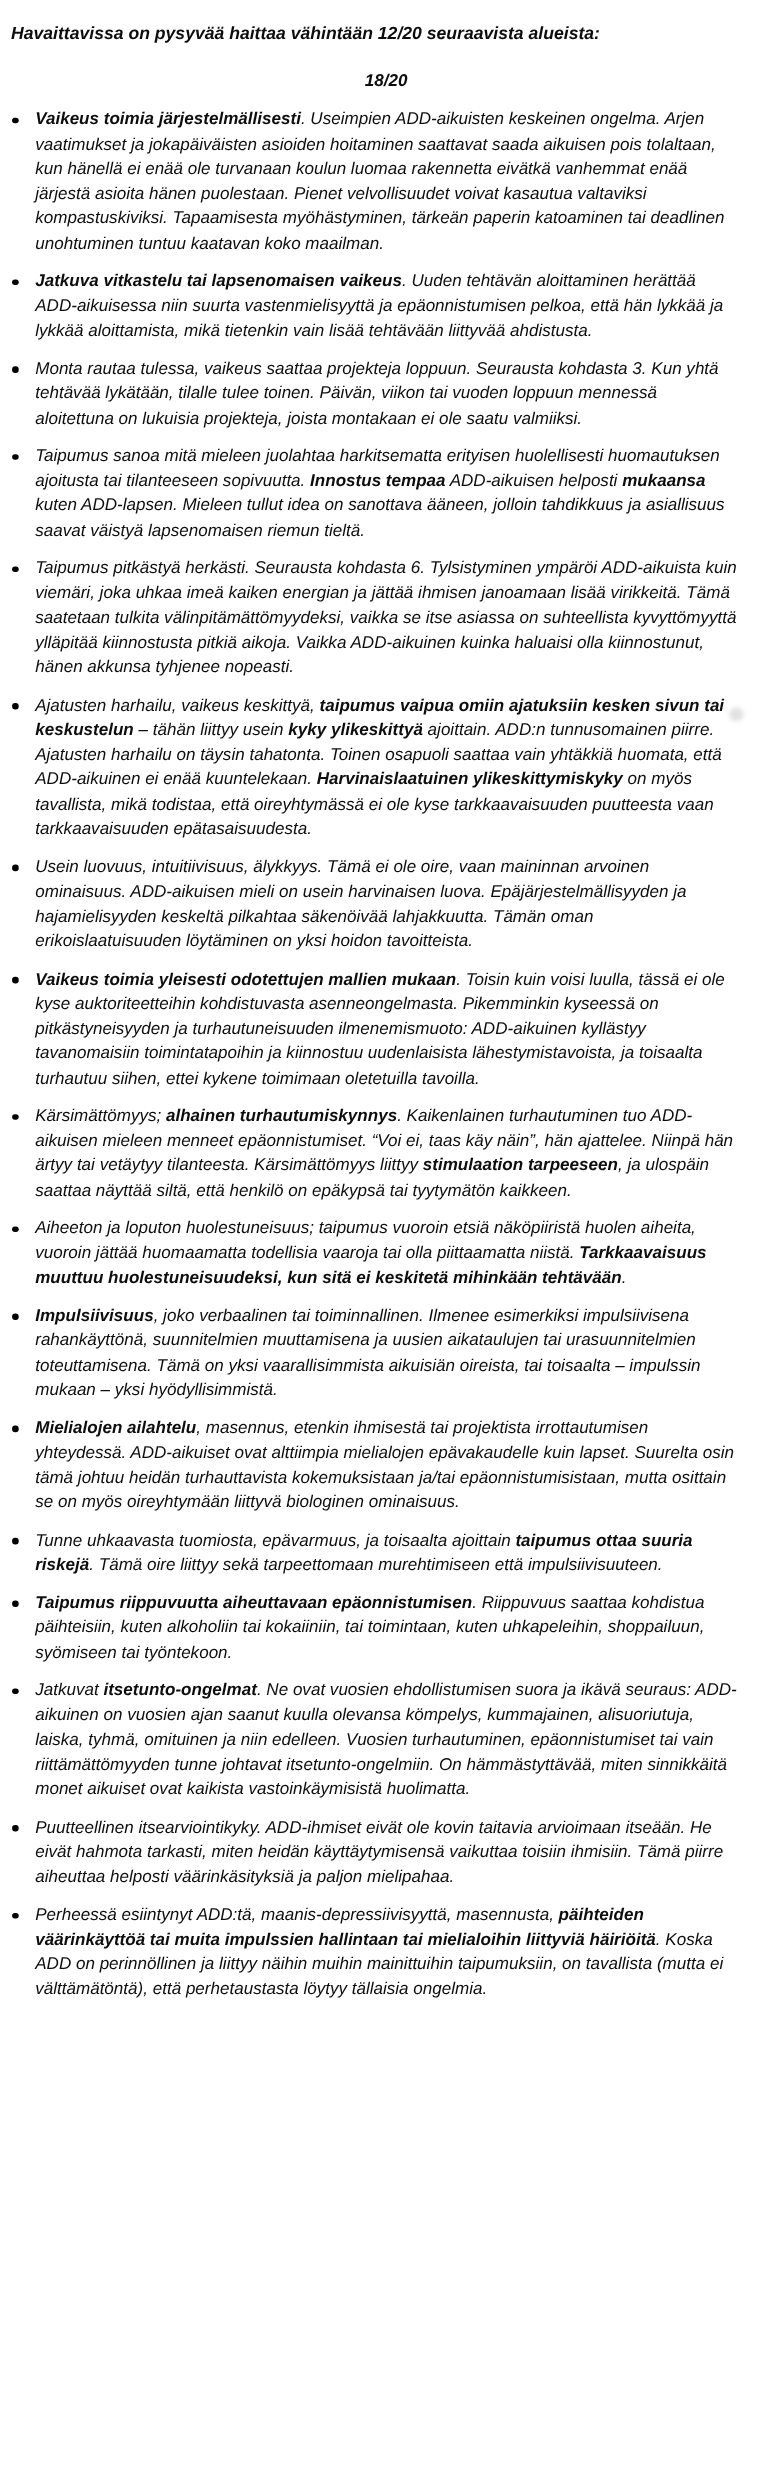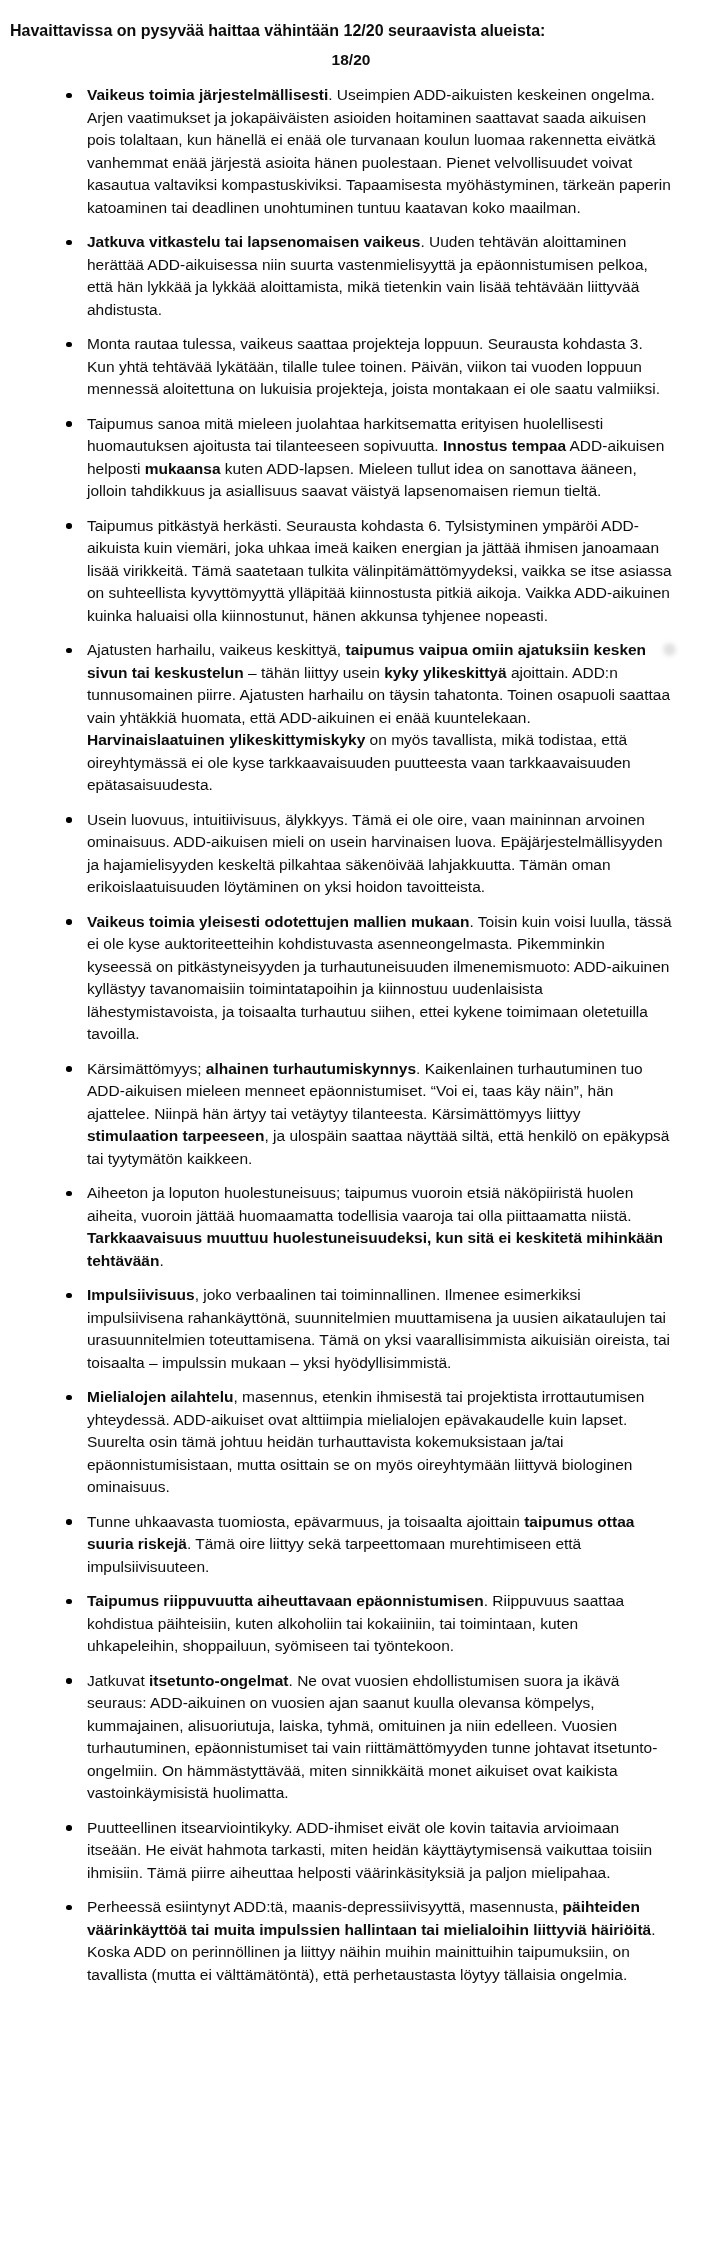--- a/index.html
+++ b/index.html
@@ -6,39 +6,39 @@
   body {
     width: 702px;
     height: 2258px;
     position: relative;
     overflow: hidden;
     color: #0d0d0d;
     font-family: "Liberation Sans", sans-serif;
     font-size: 15.5px;
     line-height: 22.5px;
   }
-  .page { position: relative; width: 702px; height: 2258px; }
+  .page { position: relative; width: 702px; height: 2258px; font-style: italic; }
   h1.doc-heading {
     font-size: 16px;
     line-height: 23px;
     font-weight: bold;
     margin: 0;
     padding: 19px 12px 0 10px;
   }
   p.score {
     text-align: center;
     font-weight: bold;
     font-size: 15.5px;
     line-height: 23px;
-    margin: 6px 0 0 0;
+    margin: 20px 0 0 0;
   }
   ul.symptom-list {
     list-style: none;
     margin: 13px 0 0 0;
-    padding: 0 30px 0 87px;
+    padding: 0 30px 0 32px;
   }
   ul.symptom-list li {
     position: relative;
     margin: 0 0 12px 0;
     text-align: left;
   }
   ul.symptom-list li::before {
     content: "";
     position: absolute;
     left: -21px;

